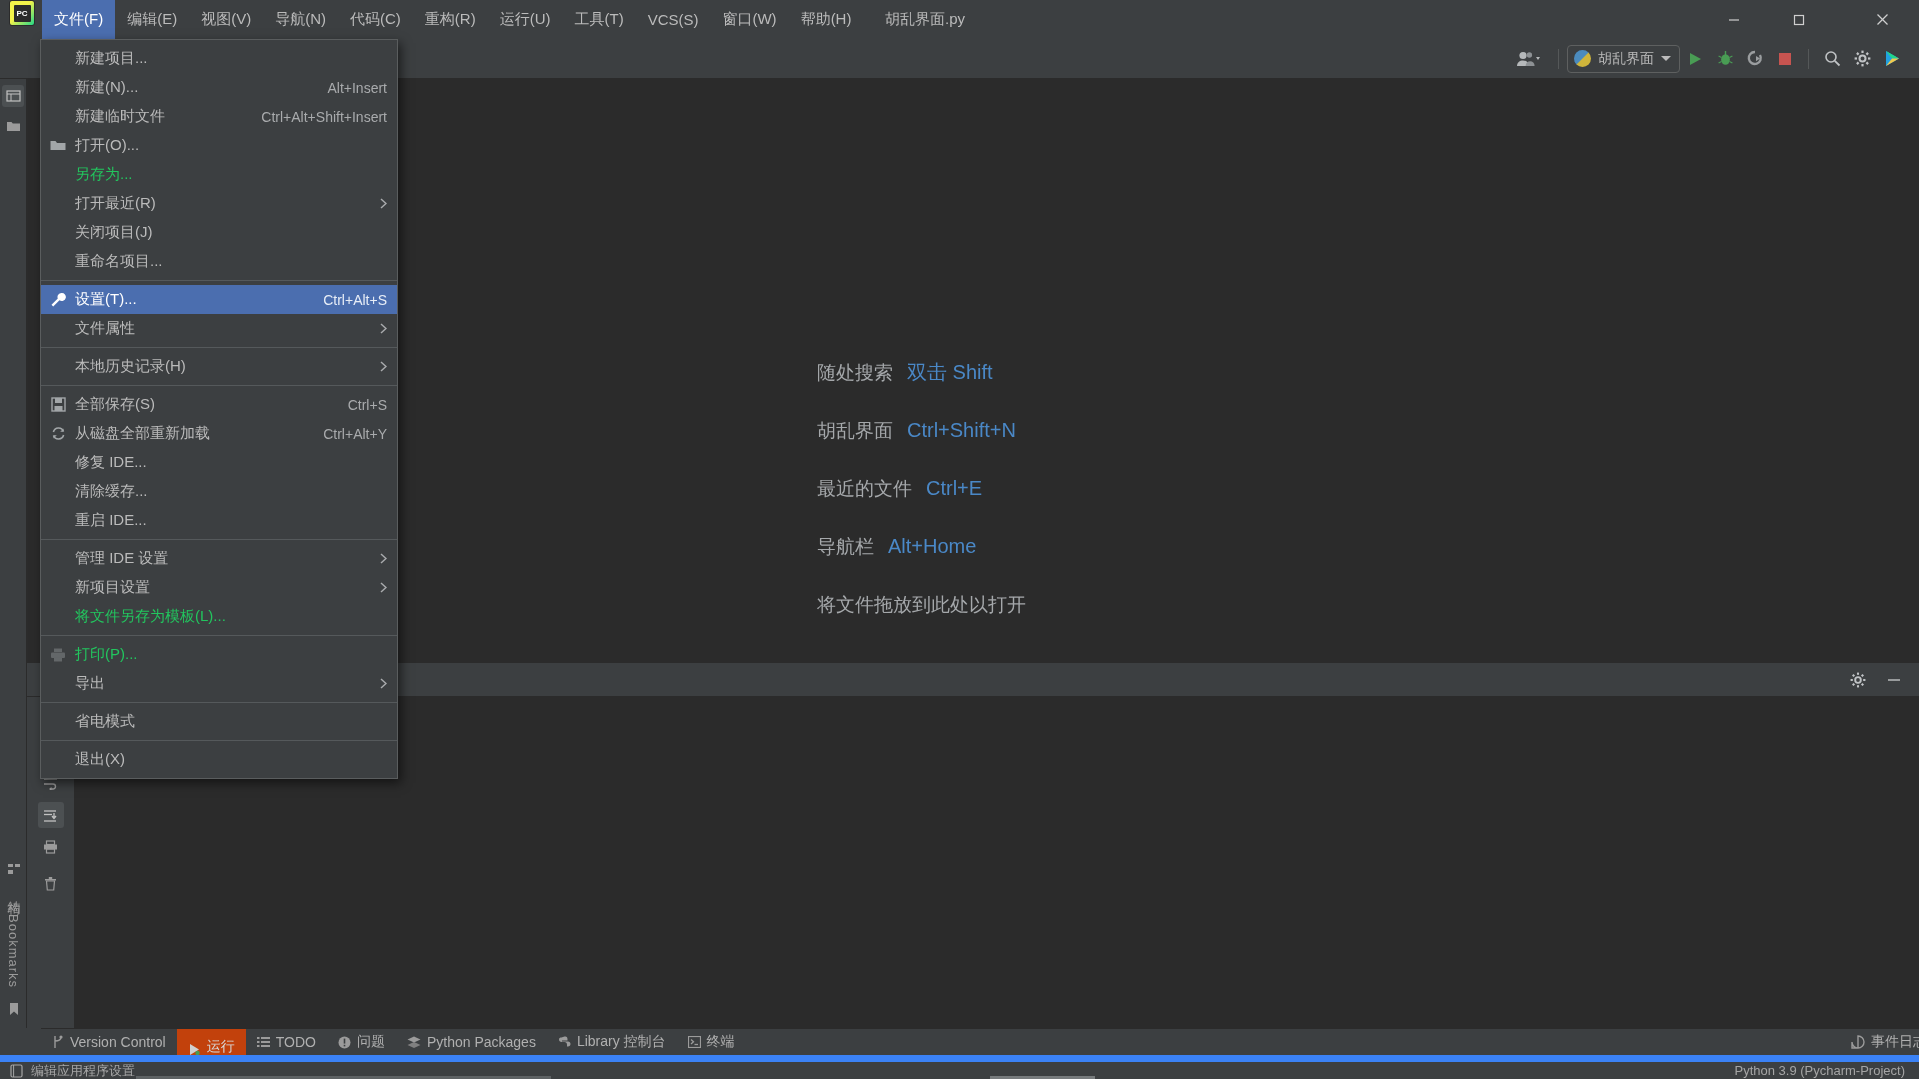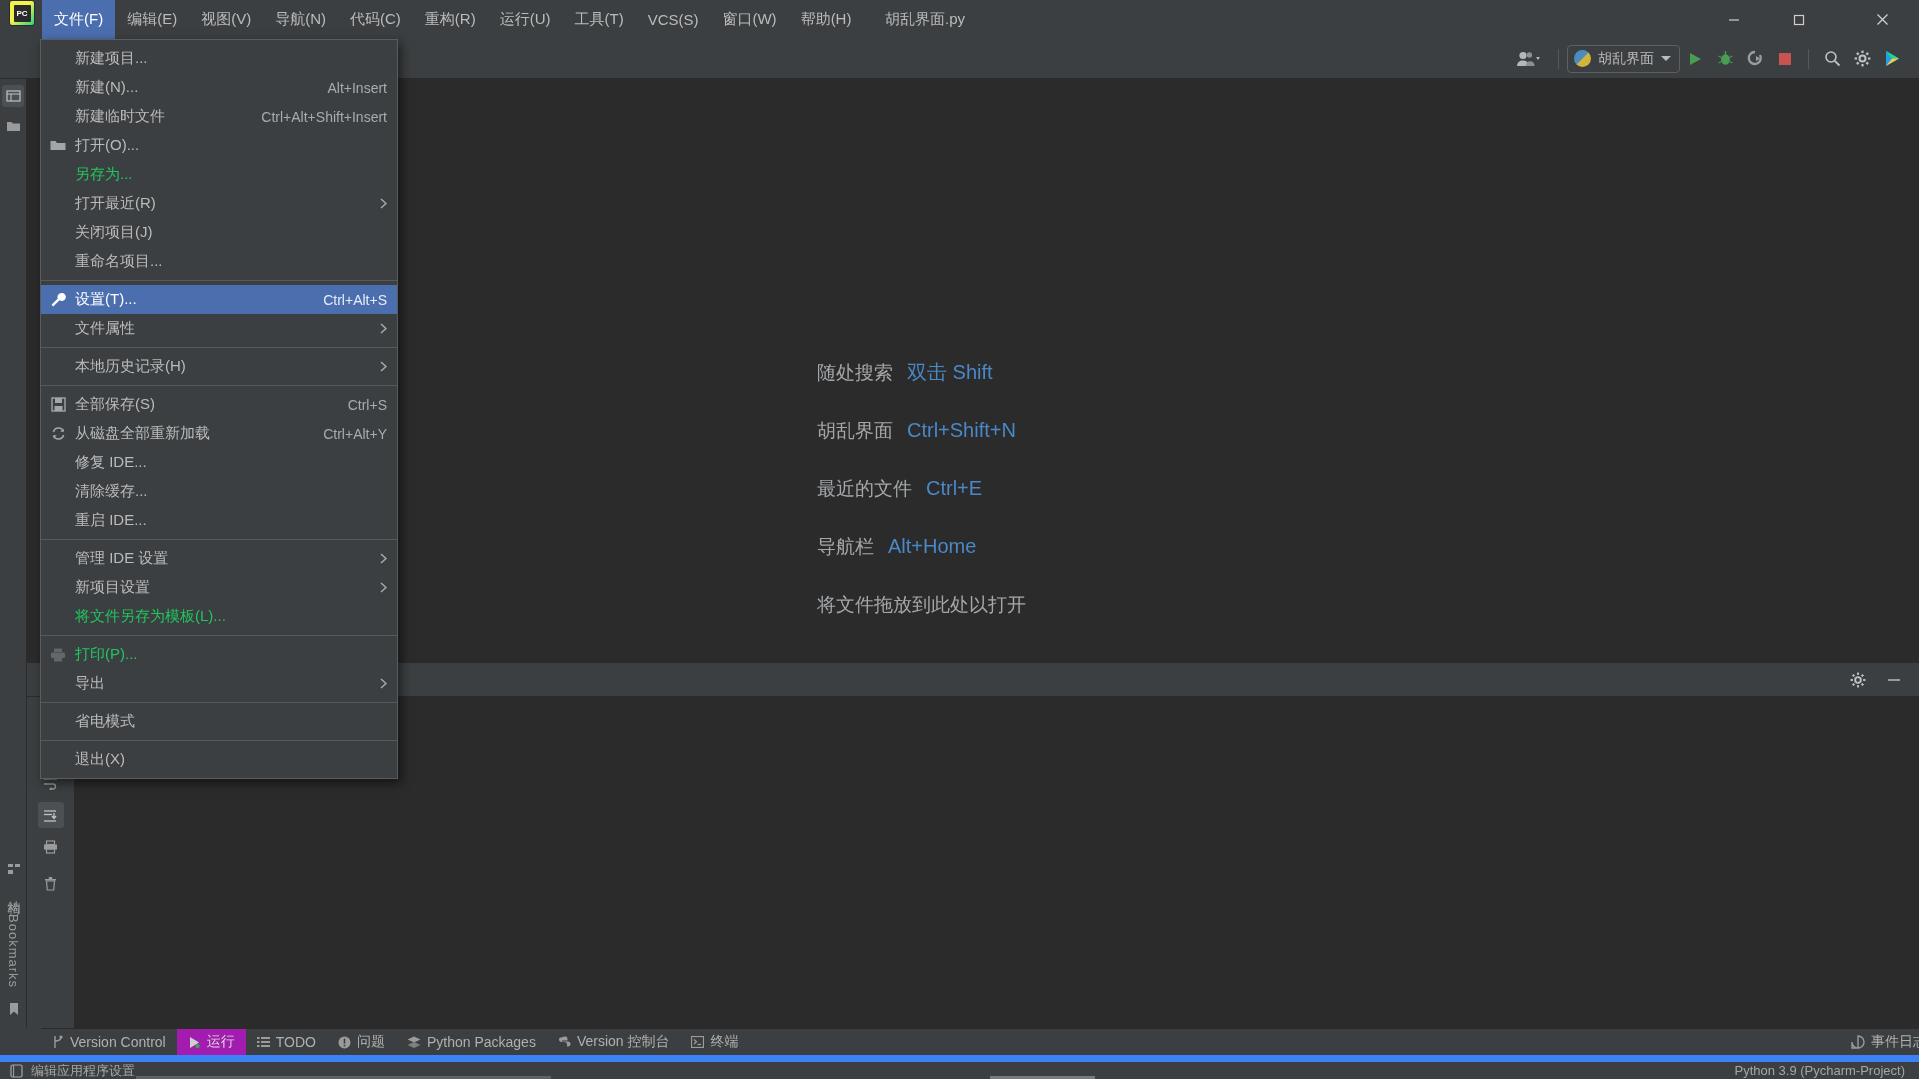--- a/index.html
+++ b/index.html
@@ -137,21 +137,21 @@
   
   .bottombar {
     position:absolute; left:0; top:1028px; width:1919px; height:27px;
     background:#3c3f41; border-top:1px solid #2b2b2b;
     display:flex; align-items:center;margin-left:41px;
   }
   .btab {
     display:flex; align-items:center; gap:6px; height:27px; padding:0 11px;
     font-size:14px; color:#b0b0b0; cursor:default; white-space:nowrap;
   }
-  .btab.sel { background:#a21caf; color:#d8d8d8; }
+  .btab.sel { background:#c2410c; color:#d8d8d8;align-items:flex-end; }
   .btab-ico { font-size:13px; color:#9b9b9b; display:flex; align-items:center; }
   .bottom-right { margin-left:auto; display:flex; align-items:flex-start; padding-right:22px; }
 
   
   .statusbar {
     position:absolute; left:0; top:1055px; width:1919px; height:24px;
     background:#3c3f41; border-top:7px solid #3b82f6;
     display:flex; align-items:center; font-size:13px; color:#a5a5a5;
   }
   .sb-left { display:flex; align-items:center; gap:8px; padding-left:10px; }
@@ -485,21 +485,21 @@
           </svg>
         </span>
         <span>Python Packages</span>
       </div>
       <div class="btab">
         <span class="btab-ico">
           <svg width="13" height="13" viewBox="0 0 13 13">
             <path d="M6.5 0.5c3 0 3 1.5 3 3v1H4v1h6c1.5 0 2.5 1 2.5 2.5s-1 2.5-2.5 2.5H9v-2c0-1.5-1-2.5-2.5-2.5H3.5c-1.5 0-2.5-1-2.5-2.5S2 1.5 3.5 1.5z" fill="#9b9b9b"></path>
           </svg>
         </span>
-        <span>Version 控制台</span>
+        <span>Library 控制台</span>
       </div>
       <div class="btab">
         <span class="btab-ico">
           <svg width="13" height="12" viewBox="0 0 13 12">
             <rect x="0.5" y="0.5" width="12" height="11" fill="none" stroke="#9b9b9b" stroke-width="1.2"></rect>
             <path d="M3 3.5l2.5 2.2L3 8" fill="none" stroke="#9b9b9b" stroke-width="1.3"></path>
             <line x1="6.5" y1="8.5" x2="10" y2="8.5" stroke="#9b9b9b" stroke-width="1.3"></line>
           </svg>
         </span>
         <span>终端</span>

